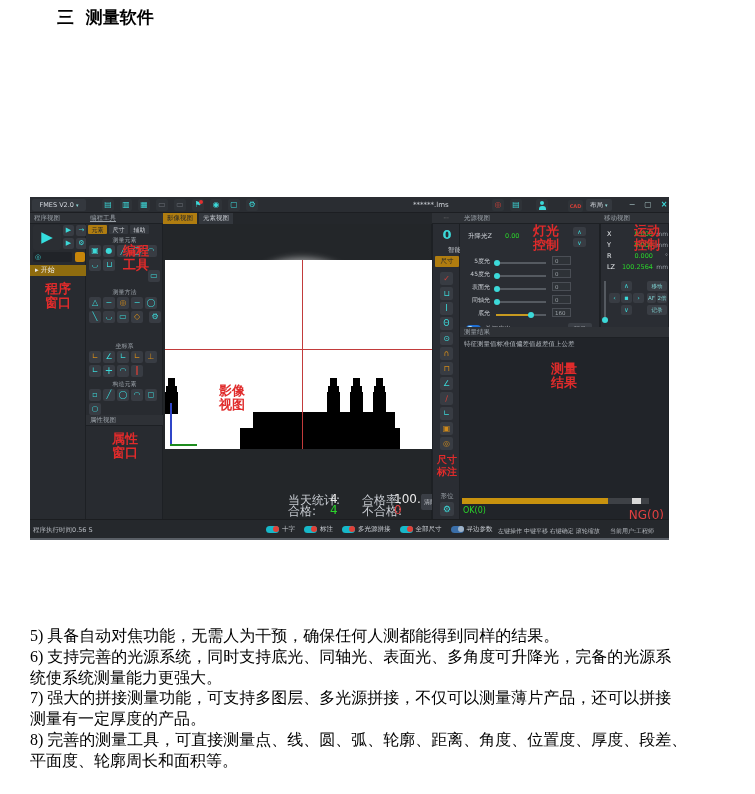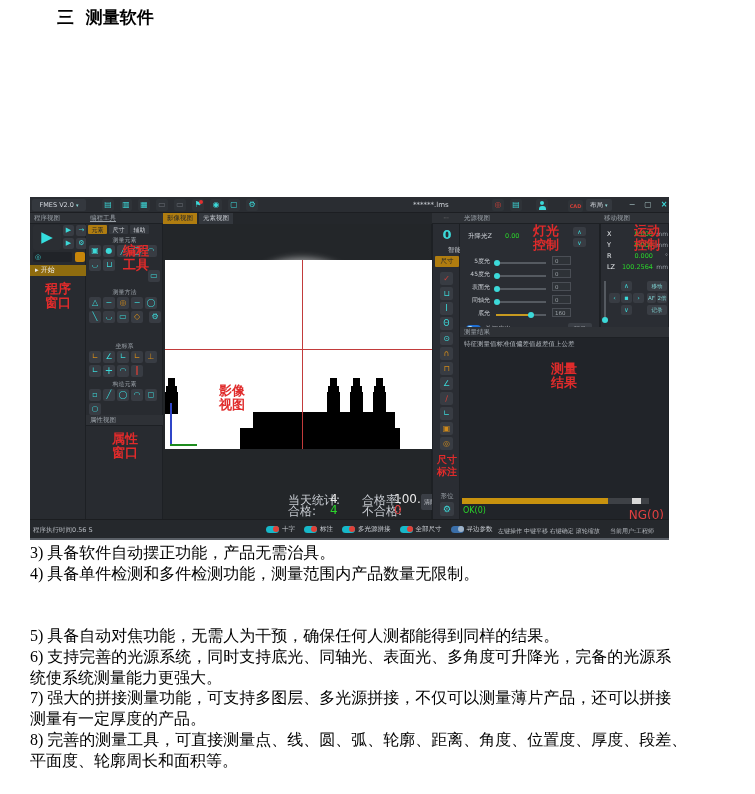--- a/index.html
+++ b/index.html
@@ -194,22 +194,20 @@
   .toggles .tgl:last-child::after{background:#9fb3c8;}
   .hints{position:absolute;left:468px;top:7px;font-size:6px;color:#b8bcc2;}
   .curuser{position:absolute;left:580px;top:7px;font-size:6px;color:#b8bcc2;}
 </style>
 </head>
 <body>
 
 <div class="page">
 
   <h1 class="doc-head">三  测量软件</h1>
-  <div class="tblock b2">3) 具备软件自动摆正功能，产品无需治具。
-4) 具备单件检测和多件检测功能，测量范围内产品数量无限制。</div>
   <div class="tblock b3">5) 具备自动对焦功能，无需人为干预，确保任何人测都能得到同样的结果。
 6) 支持完善的光源系统，同时支持底光、同轴光、表面光、多角度可升降光，完备的光源系
 统使系统测量能力更强大。
 7) 强大的拼接测量功能，可支持多图层、多光源拼接，不仅可以测量薄片产品，还可以拼接
 测量有一定厚度的产品。
 8) 完善的测量工具，可直接测量点、线、圆、弧、轮廓、距离、角度、位置度、厚度、段差、
 平面度、轮廓周长和面积等。</div>
 
   <div class="shot">
 

